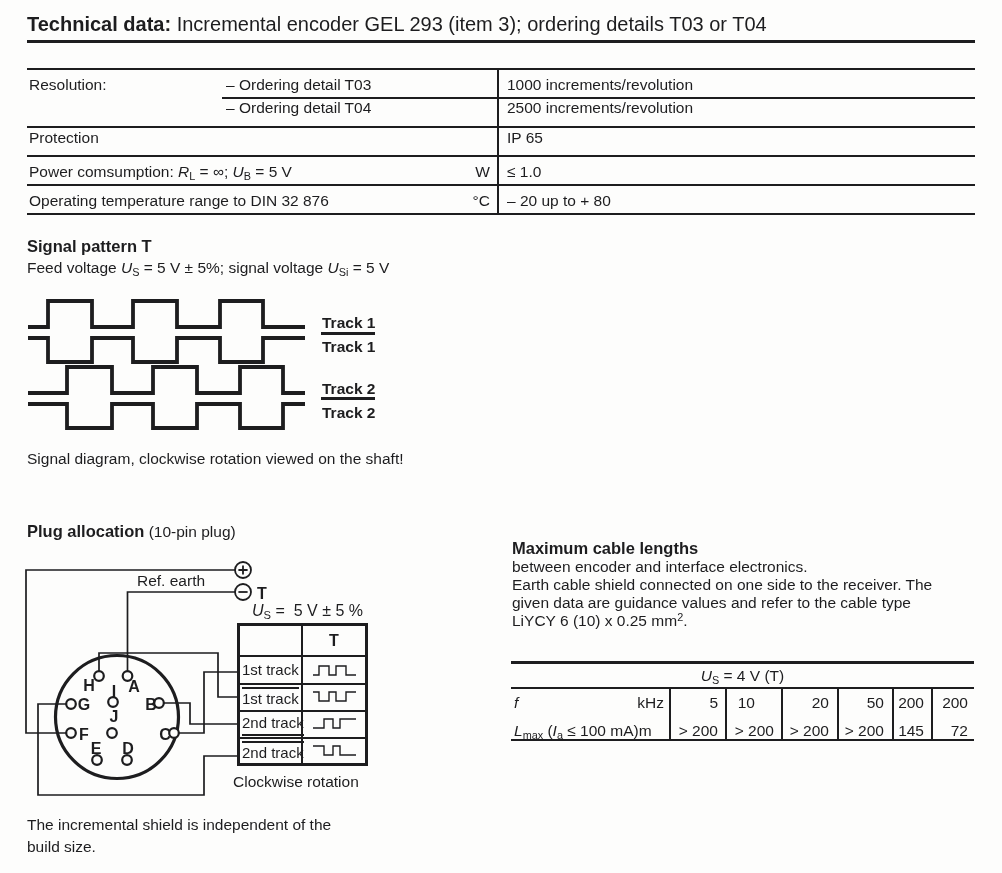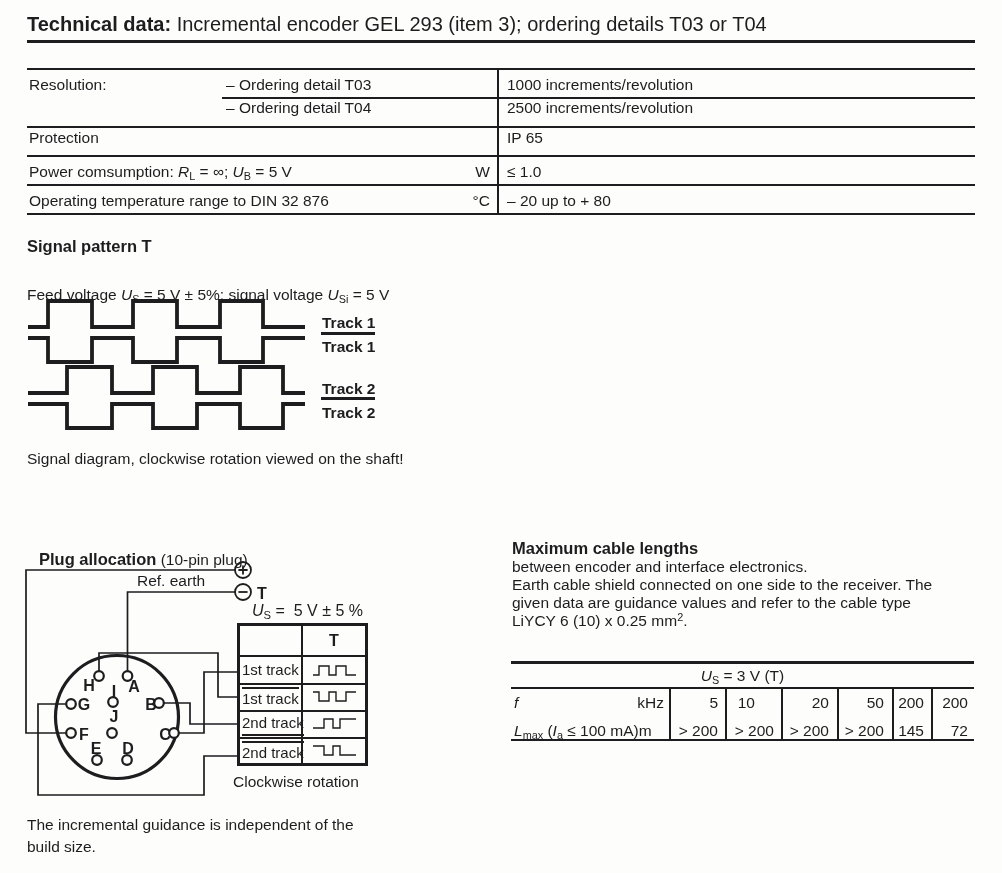--- a/index.html
+++ b/index.html
@@ -61,39 +61,39 @@
 
   <div class="t" style="left:29px; top:162px;"><span>Power comsumption: </span><span class="iv">R</span><span class="sb">L</span><span> = ∞; </span><span class="iv">U</span><span class="sb">B</span><span> = 5 V</span></div>
   <div class="t r" style="left:425px; top:162px; width:65px;">W</div>
   <div class="t" style="left:507px; top:162px;">≤ 1.0</div>
 
   <div class="t" style="left:29px; top:191px;text-align:right;">Operating temperature range to DIN 32 876</div>
   <div class="t r" style="left:425px; top:191px; width:65px;">°C</div>
   <div class="t" style="left:507px; top:191px;">– 20 up to + 80</div>
 
   <div class="t h" style="left:27px; top:236px;">Signal pattern T</div>
-  <div class="t" style="left:27px; top:258px;margin-top:27px;"><span>Feed voltage </span><span class="iv">U</span><span class="sb">S</span><span> = 5 V ± 5%; signal voltage </span><span class="iv">U</span><span class="sb">Si</span><span> = 5 V</span></div>
+  <div class="t" style="left:27px; top:258px;"><span>Feed voltage </span><span class="iv">U</span><span class="sb">S</span><span> = 5 V ± 5%; signal voltage </span><span class="iv">U</span><span class="sb">Si</span><span> = 5 V</span></div>
 
   <svg class="abs" style="left:27px; top:295px;" width="279" height="140" viewBox="27 295 279 140">
     <path class="wave" d="M 28 327 H 48 V 301 H 92 V 327 H 133 V 301 H 177 V 327 H 220 V 301 H 263 V 327 H 305"></path>
     <path class="wave" d="M 28 338 H 48 V 362 H 92 V 338 H 133 V 362 H 177 V 338 H 220 V 362 H 263 V 338 H 305"></path>
     <path class="wave" d="M 28 393 H 67 V 367 H 112 V 393 H 153 V 367 H 197 V 393 H 240 V 367 H 283 V 393 H 305"></path>
     <path class="wave" d="M 28 404 H 67 V 428 H 112 V 404 H 153 V 428 H 197 V 404 H 240 V 428 H 283 V 404 H 305"></path>
   </svg>
 
   <div class="t b" style="left:322px; top:313px;">Track 1</div>
   <div class="hl" style="left:321px; top:332px; width:54px; height:2.5px;"></div>
   <div class="t b" style="left:322px; top:337px;">Track 1</div>
   <div class="t b" style="left:322px; top:379px;">Track 2</div>
   <div class="hl" style="left:321px; top:397px; width:54px; height:2.5px;"></div>
   <div class="t b" style="left:322px; top:403px;">Track 2</div>
 
   <div class="t" style="left:27px; top:449px;">Signal diagram, clockwise rotation viewed on the shaft!</div>
 
-  <div class="t h" style="left:27px; top:549px;margin-left:12px;"><span>Plug allocation</span><span style="font-weight:normal; font-size:15.5px;"> (10-pin plug)</span></div>
+  <div class="t h" style="left:27px; top:521px;"><span>Plug allocation</span><span style="font-weight:normal; font-size:15.5px;"> (10-pin plug)</span></div>
 
   <svg class="abs" style="left:20px; top:555px;" width="360" height="250" viewBox="20 555 360 250">
 
     <path class="wire" d="M 235 570 H 26 V 733 H 66"></path>
     <path class="wire" d="M 235 592 H 127.5 V 671"></path>
     <path class="wire" d="M 99 671 V 653 H 218 V 697 H 237"></path>
     <path class="wire" d="M 179 733 H 204 V 672 H 237"></path>
     <path class="wire" d="M 164 703 H 190 V 724 H 237"></path>
     <path class="wire" d="M 66 704 H 38 V 795 H 204 V 756 H 237"></path>
 
@@ -156,40 +156,40 @@
   </svg>
   <svg class="abs" style="left:312px; top:716px;" width="46" height="14" viewBox="0 0 46 14">
     <path class="glyph" d="M1 12 H12 V3 H21 V12 H28 V3 H44"></path>
   </svg>
   <svg class="abs" style="left:312px; top:743px;" width="46" height="14" viewBox="0 0 46 14">
     <path class="glyph" d="M1 3 H12 V12 H21 V3 H28 V12 H44"></path>
   </svg>
 
   <div class="t" style="left:233px; top:772px;">Clockwise rotation</div>
 
-  <div class="t" style="left:27px; top:815px;">The incremental guidance is independent of the</div>
+  <div class="t" style="left:27px; top:815px;">The incremental shield is independent of the</div>
   <div class="t" style="left:27px; top:837px;">build size.</div>
 
   <div class="t h" style="left:512px; top:538px;">Maximum cable lengths</div>
   <div class="t" style="left:512px; top:575px;">Earth cable shield connected on one side to the receiver. The</div>
   <div class="t" style="left:512px; top:557px;">between encoder and interface electronics.</div>
   <div class="t" style="left:512px; top:593px;">given data are guidance values and refer to the cable type</div>
   <div class="t" style="left:512px; top:611px;"><span>LiYCY 6 (10) x 0.25 mm</span><span class="sp">2</span><span>.</span></div>
 
   <div class="hl" style="left:511px; top:661px; width:463px; height:2.6px;"></div>
   <div class="hl" style="left:511px; top:687px; width:463px; height:1.8px;"></div>
   <div class="hl" style="left:511px; top:739px; width:463px; height:2.2px;"></div>
   <div class="vl" style="left:669px; top:689px; width:1.6px; height:50px;"></div>
   <div class="vl" style="left:725px; top:689px; width:1.6px; height:50px;"></div>
   <div class="vl" style="left:781px; top:689px; width:1.6px; height:50px;"></div>
   <div class="vl" style="left:837px; top:689px; width:1.6px; height:50px;"></div>
   <div class="vl" style="left:892px; top:689px; width:1.6px; height:50px;"></div>
   <div class="vl" style="left:931px; top:689px; width:1.6px; height:50px;"></div>
 
-  <div class="t c" style="left:511px; top:666px; width:463px;"><span class="iv">U</span><span class="sb">S</span><span> = 3 V (T)</span></div>
+  <div class="t c" style="left:511px; top:666px; width:463px;"><span class="iv">U</span><span class="sb">S</span><span> = 4 V (T)</span></div>
 
   <div class="t iv" style="left:514px; top:693px;">f</div>
   <div class="t r" style="left:560px; top:693px; width:104px;">kHz</div>
   <div class="t r" style="left:669px; top:693px; width:49px;">5</div>
   <div class="t r" style="left:706px; top:693px; width:49px;">10</div>
   <div class="t r" style="left:781px; top:693px; width:48px;">20</div>
   <div class="t r" style="left:837px; top:693px; width:47px;">50</div>
   <div class="t r" style="left:892px; top:693px; width:32px;">200</div>
   <div class="t r" style="left:931px; top:693px; width:37px;">200</div>
 

